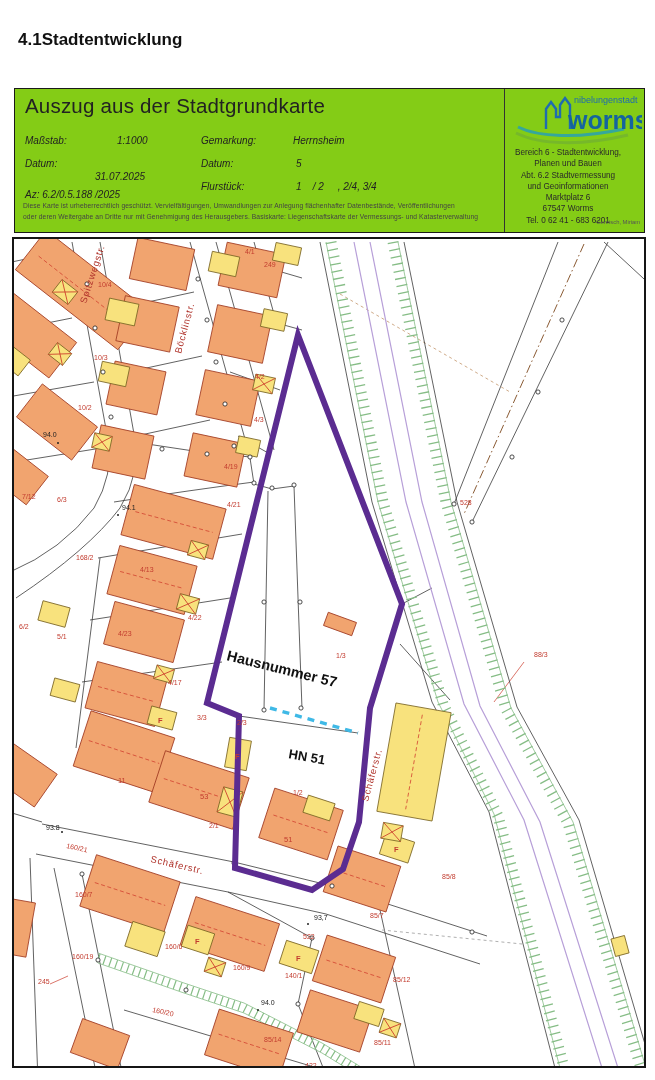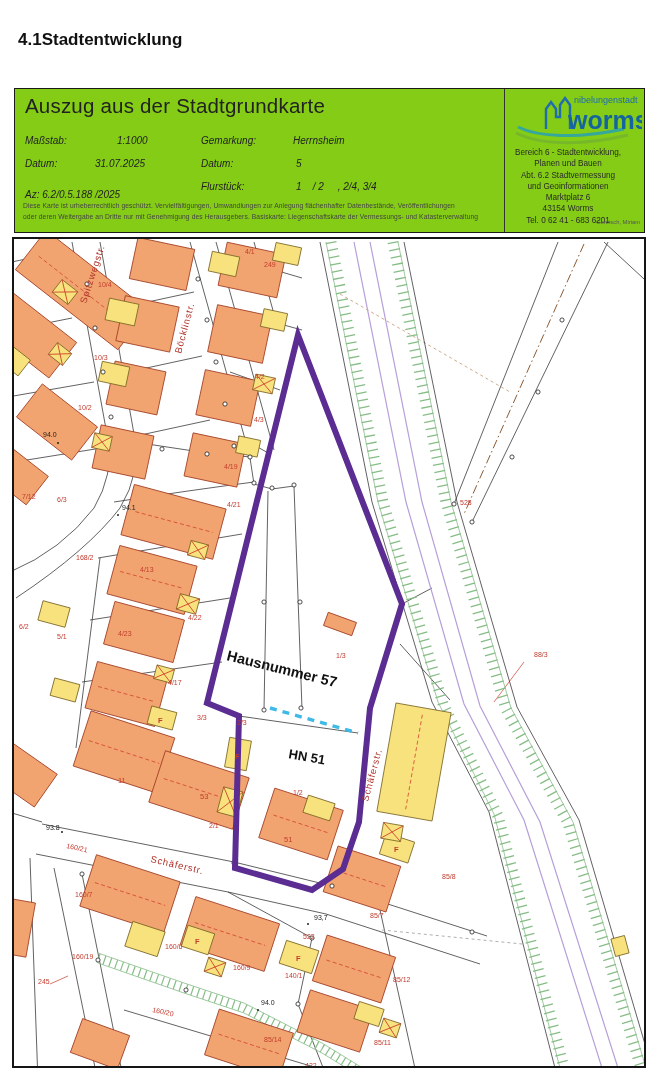--- a/index.html
+++ b/index.html
@@ -52,21 +52,21 @@
 <div class="page-heading">
   <span class="num">4.1</span><span>Stadtentwicklung</span>
 </div>
 
 <div class="hdr">
   <div class="hdr-title">Auszug aus der Stadtgrundkarte</div>
 
   <div class="meta" style="left:10px;top:46px;">Maßstab:</div>
   <div class="meta" style="left:102px;top:46px;">1:1000</div>
   <div class="meta" style="left:10px;top:69px;">Datum:</div>
-  <div class="meta" style="left:80px;top:69px;">31.07.2025</div>
+  <div class="meta" style="left:80px;top:82px;">31.07.2025</div>
   <div class="meta" style="left:10px;top:100px;">Az: 6.2/0.5.188 /2025</div>
 
   <div class="meta" style="left:186px;top:46px;">Gemarkung:</div>
   <div class="meta" style="left:278px;top:46px;">Herrnsheim</div>
   <div class="meta" style="left:186px;top:69px;">Datum:</div>
   <div class="meta" style="left:281px;top:69px;">5</div>
   <div class="meta" style="left:186px;top:92px;">Flurstück:</div>
   <div class="meta" style="left:281px;top:92px;">1    / 2     , 2/4, 3/4</div>
 
   <div class="fineprint" style="top:113px;">Diese Karte ist urheberrechtlich geschützt. Vervielfältigungen, Umwandlungen zur Anlegung flächenhafter Datenbestände, Veröffentlichungen</div>
@@ -81,21 +81,21 @@
       <path d="M4,44 C28,56 70,57 116,46" fill="none" stroke="#76b82a" stroke-width="3"></path>
       <text x="62" y="14" font-size="9" fill="#1f6cb0">nibelungenstadt</text>
       <text x="56" y="40" font-size="25" font-weight="bold" fill="#14649f">worms</text>
     </svg>
     <div class="addr">
       <div>Bereich 6 - Stadtentwicklung,</div>
       <div>Planen und Bauen</div>
       <div>Abt. 6.2 Stadtvermessung</div>
       <div>und Geoinformationen</div>
       <div>Marktplatz 6</div>
-      <div>43154 Worms</div>
+      <div>67547 Worms</div>
       <div>Tel. 0 62 41 - 683 6201</div>
     </div>
     <div class="author">Gehrisch, Miriam</div>
   </div>
 </div>
 
 <div class="mapbox">
 <svg width="630" height="827" viewBox="12 237 630 827">
 
   <g id="pl">

